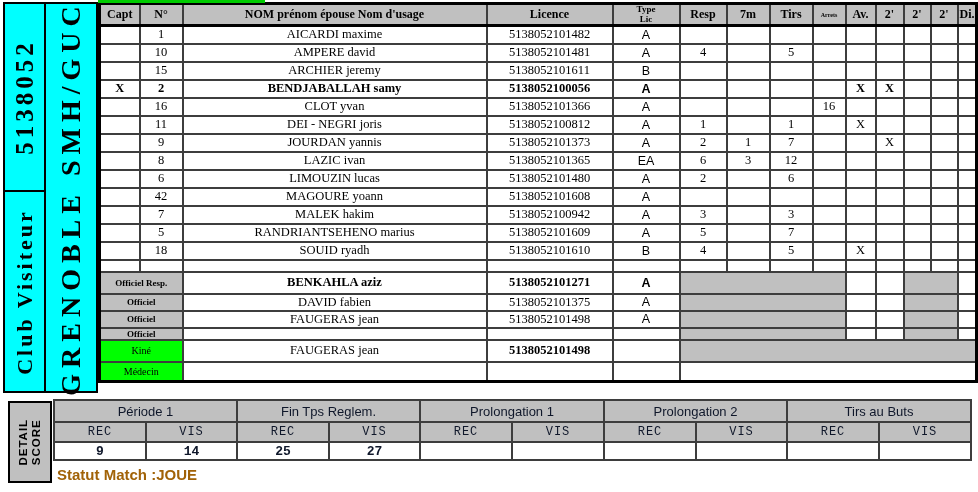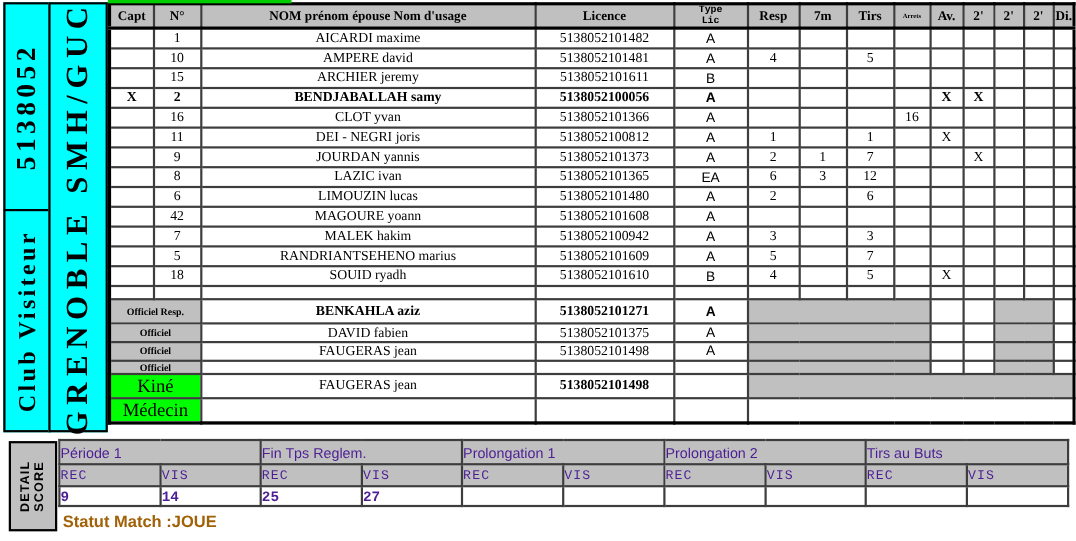--- a/index.html
+++ b/index.html
@@ -23,49 +23,49 @@
 
   
   .main-table { position:absolute; left:98px; top:2px; width:879px;
                 border-collapse:collapse; table-layout:fixed;
                 border:3px solid #000; }
   .main-table td, .main-table th { border:2px solid #3d3d3d; padding:0 1px;
                 overflow:hidden; white-space:nowrap; font-size:12.5px;
                 text-align:center; vertical-align:middle; color:#000; }
   .main-table thead tr { border-bottom:3px solid #000; }
   .main-table th { background:#c0c0c0; font-weight:bold; font-size:12px; }
-  th.hdr-type { font-family:Liberation Mono, monospace; font-size:9px; white-space:pre-line; line-height:1.05; }
+  th.hdr-type { font-family:Liberation Serif, serif; font-size:9px; white-space:pre-line; line-height:1.05; }
   th.hdr-arrets { font-size:6px; }
   tr.h-head { height:22px; }
   tr.h-player { height:18px; }
   tr.h-blank { height:12px; }
   tr.h-off1 { height:22px; }
   tr.h-off { height:17px; }
   tr.h-offsm { height:12px; }
   tr.h-kine { height:22px; }
   tr.h-med { height:20px; }
   .c-name { text-align:left; padding-left:4px; }
   .c-type { font-family:"Liberation Sans", sans-serif; }
   tr.bold-row td { font-weight:bold; }
   td.bold { font-weight:bold; }
   td.role { background:#c0c0c0; font-weight:bold; font-size:9px; }
-  td.role-lg { background:#00ff00; font-weight:normal; font-size:17px; }
+  td.role-lg { background:#00ff00; font-weight:normal; font-size:10px; }
   td.gcell { background:#c0c0c0; }
   tr.sect-top { border-top:2px solid #4d7c0f; }
 
   
   .detail-box { position:absolute; left:8px; top:401px; width:44px; height:82px;
                 background:#c0c0c0; border:2px solid #000; box-sizing:border-box;
                 display:flex; align-items:center; justify-content:center; }
   .detail-box .vtext { font-family:"Liberation Sans", sans-serif; font-size:11.5px;
                        line-height:1.15; letter-spacing:1px; text-align:center; }
   .score-table { position:absolute; left:53px; top:399px; width:917px;
                  border-collapse:collapse; table-layout:fixed; border:2px solid #000; }
   .score-table td { border:2px solid #3d3d3d; padding:0; overflow:hidden;
-                    white-space:nowrap; vertical-align:middle; color:#4c1d95; }
+                    white-space:nowrap; text-align:center; vertical-align:middle; color:#0f172a; }
   .st-title { background:#c0c0c0; font-family:"Liberation Sans", sans-serif; font-size:13px; height:20px; }
   .st-col { background:#c0c0c0; font-family:"Liberation Mono", monospace; font-size:12px; letter-spacing:1px; height:18px; }
   .st-val { background:#ffffff; font-family:"Liberation Mono", monospace; font-weight:bold; font-size:13px; height:16px; }
 
   .status-line { position:absolute; left:57px; top:466px;
                  font-family:"Liberation Sans", sans-serif; font-weight:bold;
                  font-size:15px; color:#a16207; }
 </style>
 </head>
 <body>

